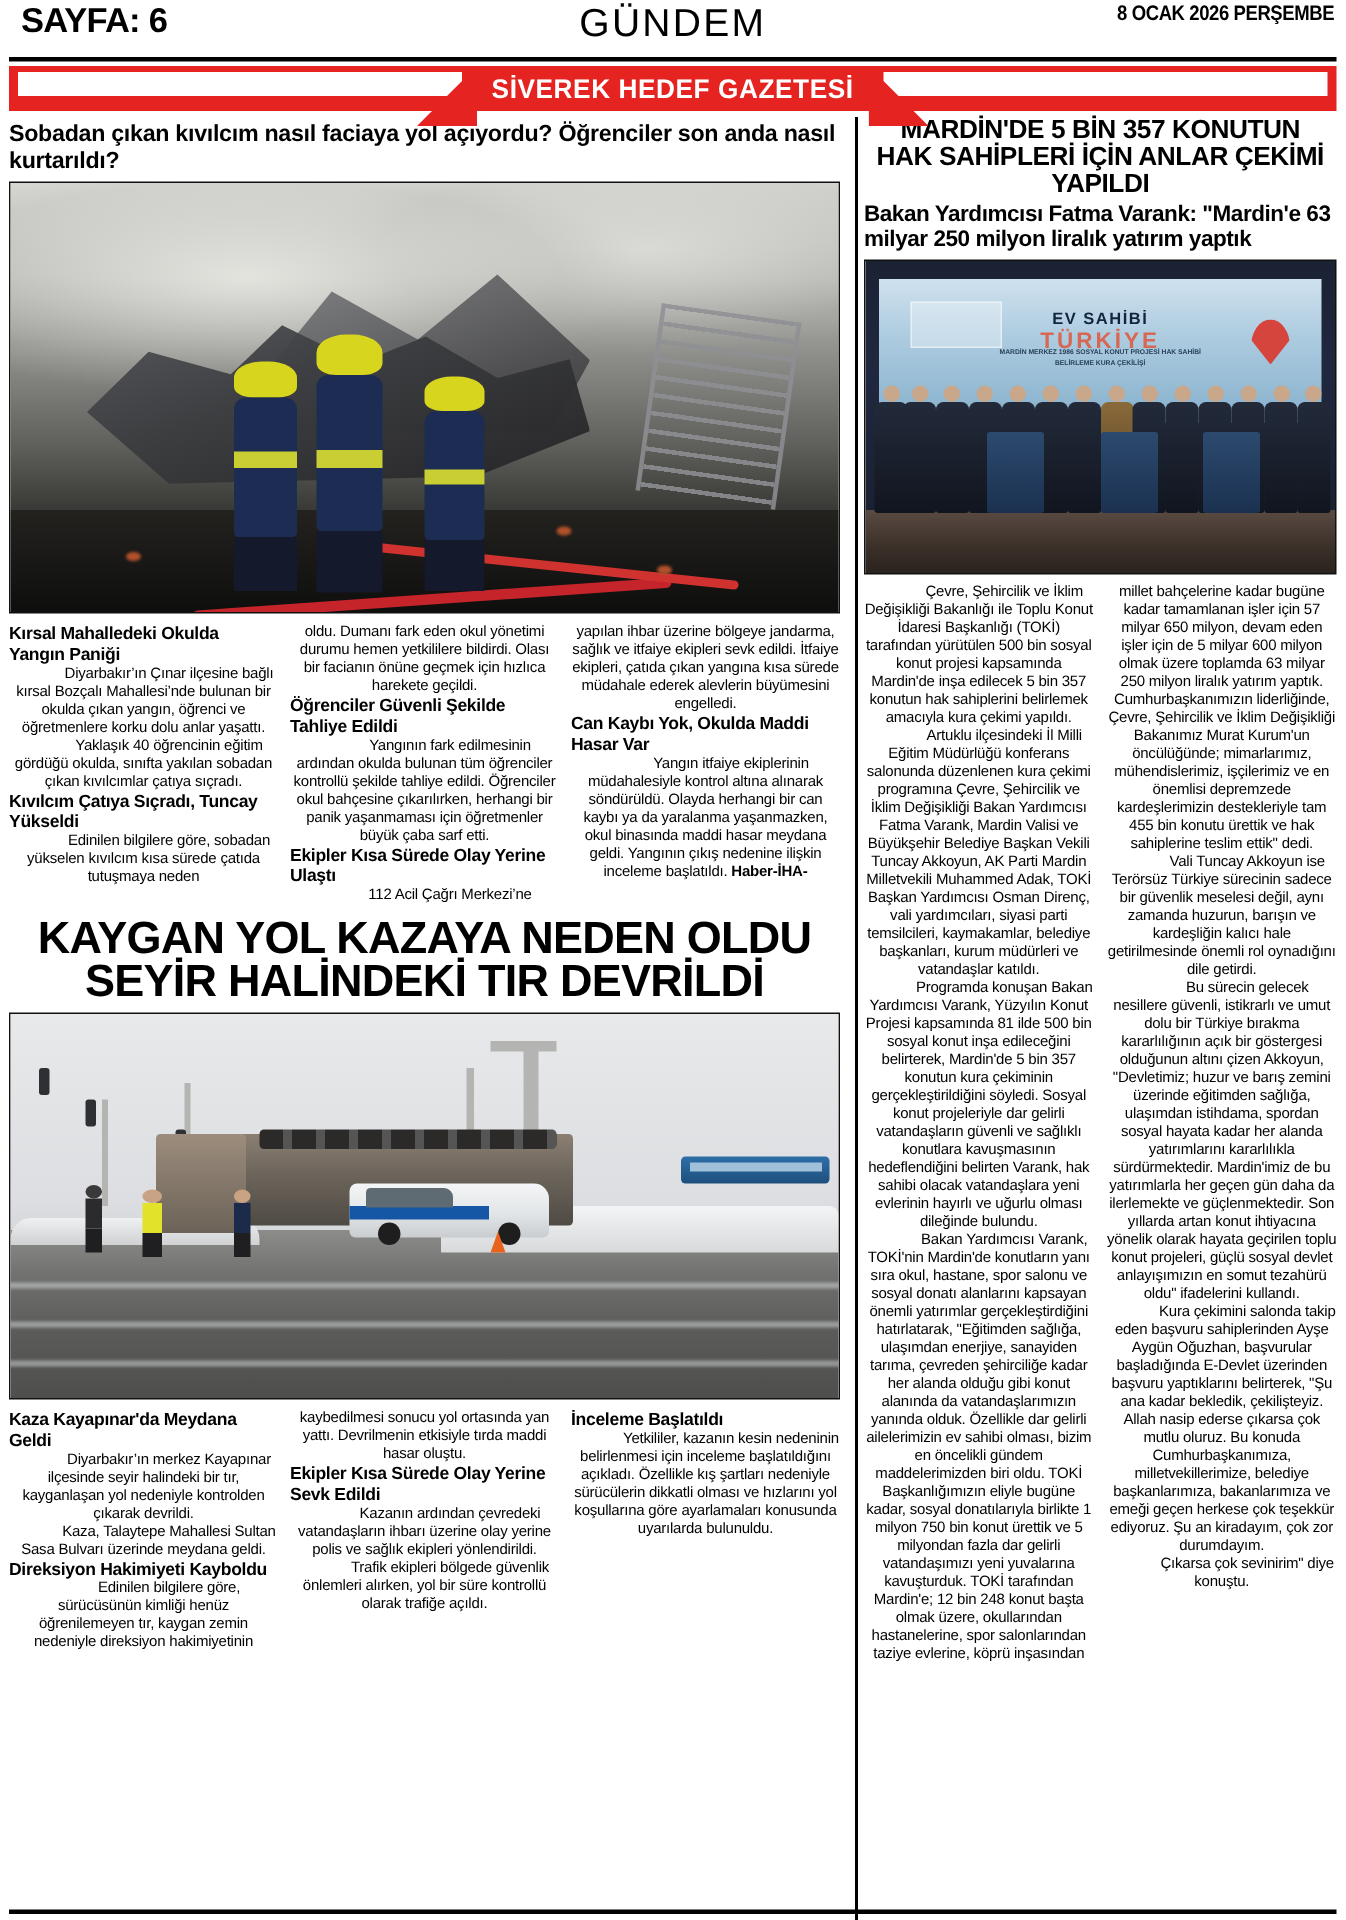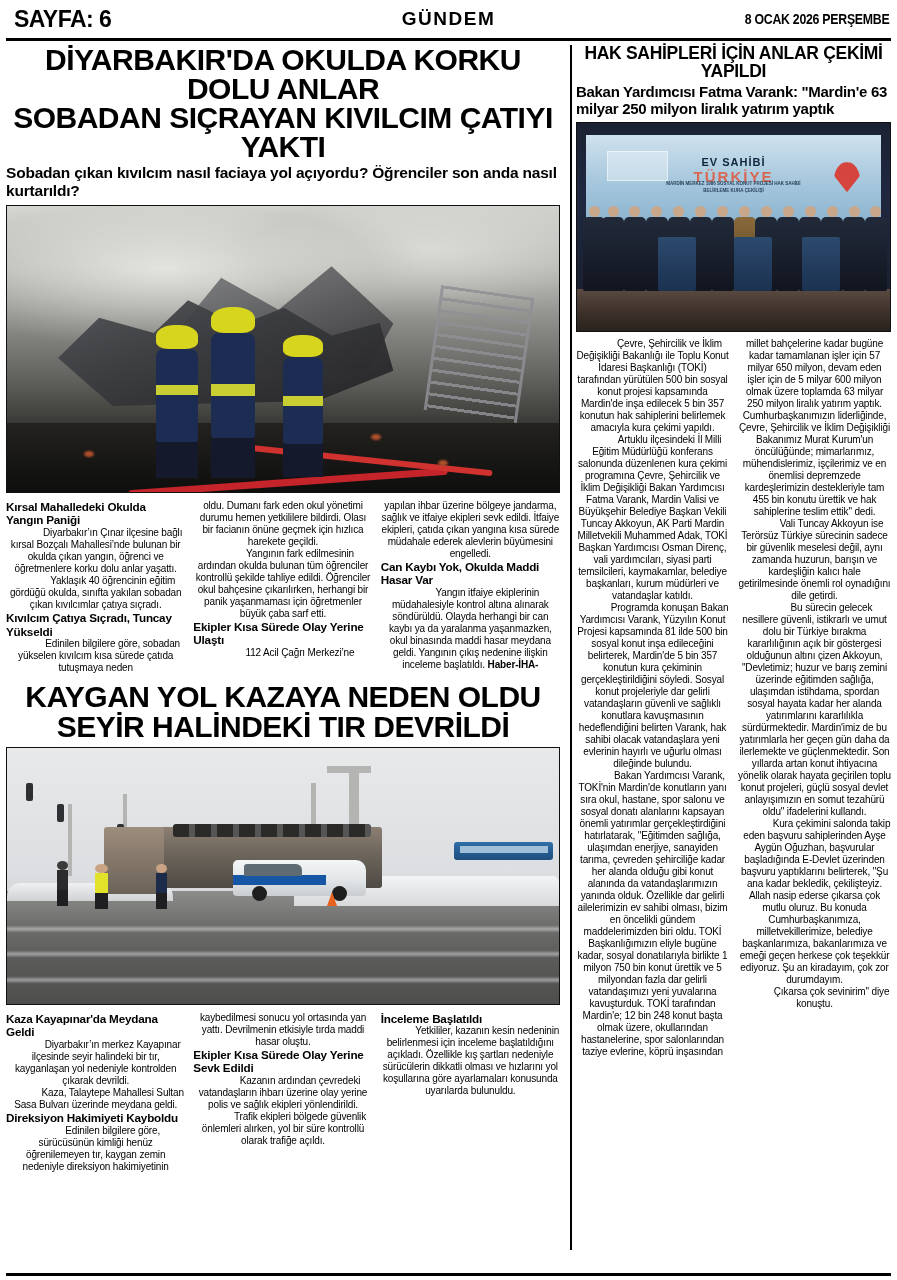--- a/index.html
+++ b/index.html
@@ -6,29 +6,29 @@
   body{
     width:897px;height:1280px;overflow:hidden;
     font-family:"Liberation Sans", sans-serif;
     color:#000;
     -webkit-font-smoothing:antialiased;
   }
   .page{position:relative;width:897px;height:1280px;background:#fff;box-sizing:border-box;}
 
   
   .masthead{
-    position:relative;height:38px;display:flex;align-items:center;
+    position:relative;height:38px;display:flex;align-items:flex-start;
     justify-content:space-between;padding:0 8px 0 14px;box-sizing:border-box;
   }
   .masthead .page-no{
     font-weight:bold;font-size:23px;letter-spacing:-0.5px;
     font-family:"Liberation Sans", sans-serif;
   }
   .masthead .section{
-    font-weight:bold;font-size:19px;letter-spacing:1.5px;
+    font-weight:normal;font-size:26px;letter-spacing:1.5px;
     position:absolute;left:0;right:0;text-align:center;
   }
   .masthead .date{
     font-weight:bold;font-size:14px;letter-spacing:-0.3px;
     transform:scaleX(0.88);transform-origin:right center;
     position:relative;z-index:2;
   }
   .rulebar{height:3px;background:#000;margin:0 6px;}
 
   
@@ -189,30 +189,33 @@
 
 <div class="page">
 
   <div class="masthead">
     <div class="page-no">SAYFA: 6</div>
     <div class="section">GÜNDEM</div>
     <div class="date">8 OCAK 2026 PERŞEMBE</div>
   </div>
   <div class="rulebar"></div>
 
+  <div class="banner">
+    <div class="cutL"></div>
+    <div class="cutR"></div>
+    <div class="wedge wedgeL"></div>
+    <div class="wedge wedgeR"></div>
+    <div class="tab">SİVEREK HEDEF GAZETESİ</div>
+  </div>
 
   <div class="body-wrap">
 
     <div class="left-pane">
 
       <div>
-        <div class="hl1">
-          <span class="l1">DİYARBAKIR'DA OKULDA KORKU DOLU ANLAR</span>
-          <span class="l2">SOBADAN SIÇRAYAN KIVILCIM ÇATIYI YAKTI</span>
-        </div>
         <div class="deck">Sobadan çıkan kıvılcım nasıl faciaya yol açıyordu? Öğrenciler son anda nasıl kurtarıldı?</div>
 
         <div class="photo photo-fire">
           <div class="fire-sky"></div>
           <div class="fire-smoke"></div>
           <div class="fire-ruin2"></div>
           <div class="fire-ruin"></div>
           <div class="ladder"></div>
           <div class="ground"></div>
           <div class="hose"></div>
@@ -246,20 +249,21 @@
         <div class="cols3">
           <div class="col">
             <p class="sub">Kırsal Mahalledeki Okulda Yangın Paniği</p>
             <p class="body ind">Diyarbakır’ın Çınar ilçesine bağlı kırsal Bozçalı Mahallesi’nde bulunan bir okulda çıkan yangın, öğrenci ve öğretmenlere korku dolu anlar yaşattı.</p>
             <p class="body ind">Yaklaşık 40 öğrencinin eğitim gördüğü okulda, sınıfta yakılan sobadan çıkan kıvılcımlar çatıya sıçradı.</p>
             <p class="sub">Kıvılcım Çatıya Sıçradı, Tuncay Yükseldi</p>
             <p class="body ind">Edinilen bilgilere göre, sobadan yükselen kıvılcım kısa sürede çatıda tutuşmaya neden</p>
           </div>
           <div class="col">
             <p class="body">oldu. Dumanı fark eden okul yönetimi durumu hemen yetkililere bildirdi. Olası bir facianın önüne geçmek için hızlıca harekete geçildi.</p>
+            <p class="sub">Öğrenciler Güvenli Şekilde Tahliye Edildi</p>
             <p class="body ind">Yangının fark edilmesinin ardından okulda bulunan tüm öğrenciler kontrollü şekilde tahliye edildi. Öğrenciler okul bahçesine çıkarılırken, herhangi bir panik yaşanmaması için öğretmenler büyük çaba sarf etti.</p>
             <p class="sub">Ekipler Kısa Sürede Olay Yerine Ulaştı</p>
             <p class="body ind">112 Acil Çağrı Merkezi’ne</p>
           </div>
           <div class="col">
             <p class="body">yapılan ihbar üzerine bölgeye jandarma, sağlık ve itfaiye ekipleri sevk edildi. İtfaiye ekipleri, çatıda çıkan yangına kısa sürede müdahale ederek alevlerin büyümesini engelledi.</p>
             <p class="sub">Can Kaybı Yok, Okulda Maddi Hasar Var</p>
             <p class="body ind"><span>Yangın itfaiye ekiplerinin müdahalesiyle kontrol altına alınarak söndürüldü. Olayda herhangi bir can kaybı ya da yaralanma yaşanmazken, okul binasında maddi hasar meydana geldi. Yangının çıkış nedenine ilişkin inceleme başlatıldı. </span><span class="tag">Haber-İHA-</span></p>
           </div>
         </div>
@@ -338,20 +342,21 @@
           </div>
         </div>
       </div>
     </div>
 
     <div class="vdiv"></div>
 
     <div class="right-pane">
       <div>
         <div class="hl-r">
+          <span style="display:block">MARDİN'DE 5 BİN 357 KONUTUN</span>
           <span style="display:block">HAK SAHİPLERİ İÇİN ANLAR ÇEKİMİ YAPILDI</span>
         </div>
         <div class="deck-r">Bakan Yardımcısı Fatma Varank: "Mardin'e 63 milyar 250 milyon liralık yatırım yaptık</div>
 
         <div class="photo photo-cere">
           <div class="ce-bg"></div>
           <div class="ce-screen">
             <div class="ce-panel"></div>
             <div class="ce-title">EV SAHİBİ</div>
             <div class="ce-title2">TÜRKİYE</div>

